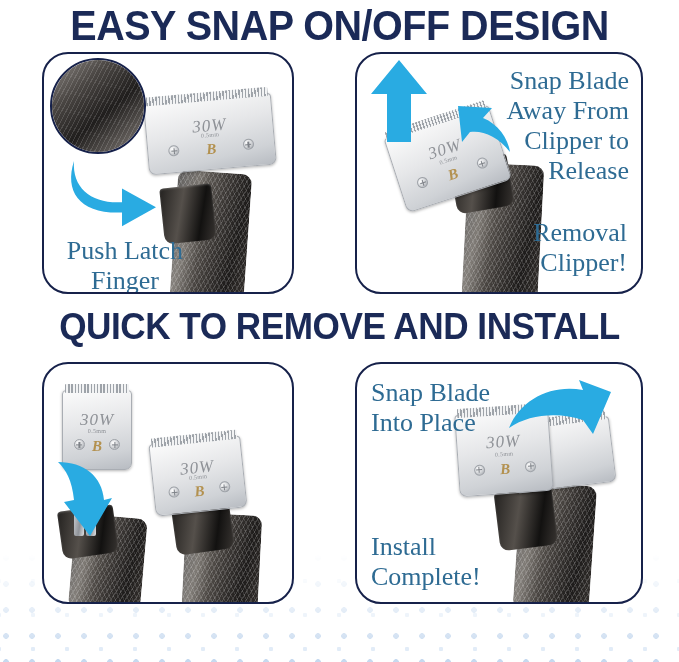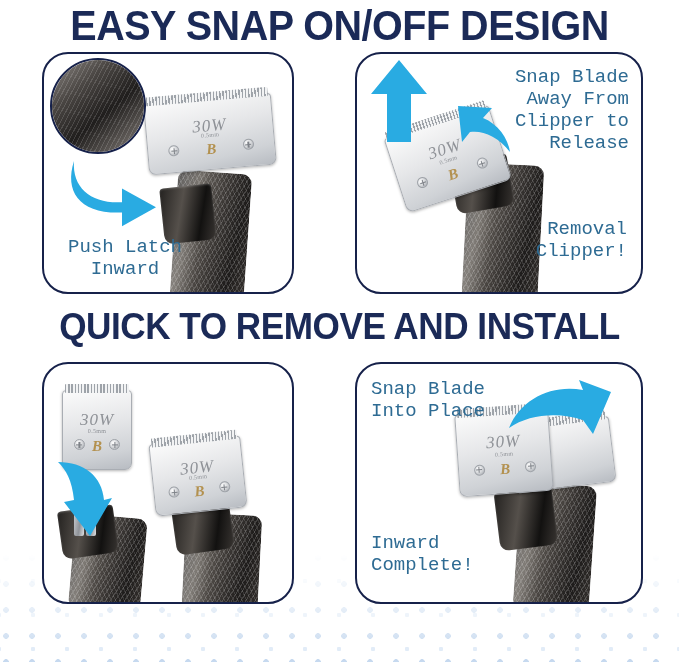--- a/index.html
+++ b/index.html
@@ -56,23 +56,23 @@
   }
   #panel-tl { left: 42px;  top: 52px;  width: 252px; height: 242px; }
   #panel-tr { left: 355px; top: 52px;  width: 288px; height: 242px; }
   #panel-bl { left: 42px;  top: 362px; width: 252px; height: 242px; }
   #panel-br { left: 355px; top: 362px; width: 288px; height: 242px; }
 
   
   .caption {
     position: absolute;
     color: #2e6b93;
-    font-size: 19px;
+    font-size: 26px;
     line-height: 1.16;
-    font-family: Liberation Mono, monospace;
+    font-family: Liberation Serif, serif;
     font-weight: 400;
     white-space: pre-line;
     z-index: 6;
   }
   .cap-center { text-align: center; }
   .cap-right  { text-align: right; }
   .cap-left   { text-align: left; }
 
   #cap-push-latch   { left: 6px;  top: 182px; width: 150px; }
   #cap-snap-away    { right: 12px; top: 12px;  width: 170px; }
@@ -210,21 +210,21 @@
     <div class="inset-inner"></div>
   </div>
 
   <div class="arrow" style="left:22px; top:108px; width:94px; height:72px;">
     <svg viewBox="0 0 94 72" width="94" height="72" aria-hidden="true">
       <path d="M8 8 C6 40, 26 58, 56 56 L56 40 L90 62 L56 84 L56 68 C14 70, -2 44, 8 8 Z" fill="#29ABE2" transform="translate(0,-8) scale(1,0.86)"></path>
     </svg>
   </div>
 
   <div class="caption cap-center" id="cap-push-latch">Push Latch
-Inward</div>
+Finger</div>
 </div>
 
 <div class="panel" id="panel-tr">
 
   <div class="clipper">
     <div class="body-shell" style="left:108px; top:110px; width:76px; height:132px; transform:rotate(3deg);"></div>
     <div class="latch" style="left:96px; top:104px; width:58px; height:52px; transform:rotate(-10deg);"></div>
     <div class="blade" style="left:36px; top:66px; width:110px; height:78px; transform:rotate(-18deg);">
       <div class="teeth"></div>
       <div class="blade-mark mark-30w">30W</div>
@@ -319,15 +319,15 @@
 
   <div class="arrow" style="left:148px; top:14px; width:108px; height:66px;">
     <svg viewBox="0 0 108 66" width="108" height="66" aria-hidden="true">
       <path d="M4 50 C16 20, 48 6, 78 12 L74 2 L106 14 L88 56 L78 42 C54 34, 24 36, 4 50 Z" fill="#29ABE2"></path>
     </svg>
   </div>
 
   <div class="caption cap-left" id="cap-snap-into">Snap Blade
 Into Place</div>
 
-  <div class="caption cap-left" id="cap-install">Inward
+  <div class="caption cap-left" id="cap-install">Install
 Complete!</div>
 </div>
 
 </body></html>

